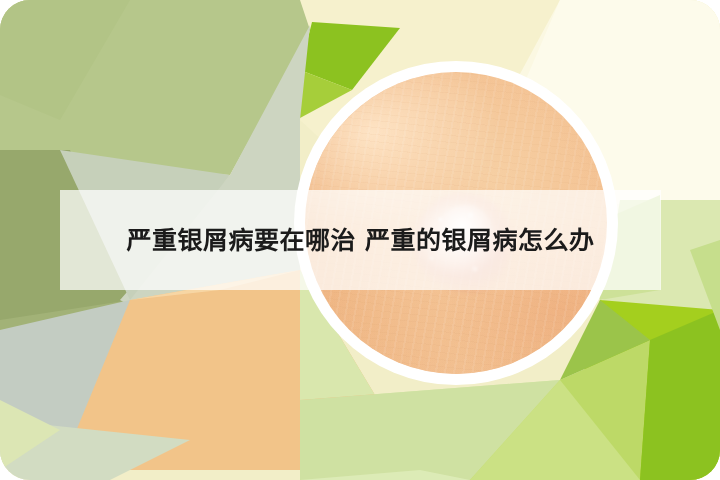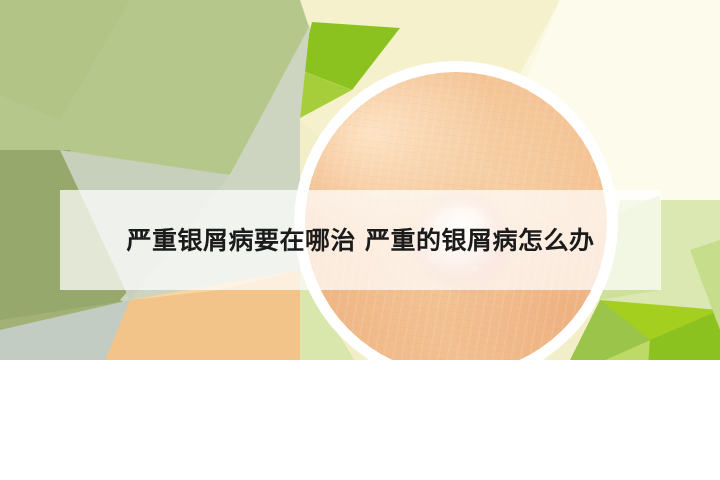--- a/index.html
+++ b/index.html
@@ -2,24 +2,25 @@
 <html lang="zh-CN"><head>
 <meta charset="utf-8">
 <title>banner</title>
 <style>
   html,body{margin:0;padding:0;background:#ffffff;}
   *{box-sizing:border-box;}
 
   #stage{
     position:relative;
     width:720px;
-    height:360px;
+    height:480px;
     overflow:hidden;
     background:#f6f4dd;
     font-family:"Liberation Sans","DejaVu Sans",sans-serif;
+    border-radius:30px;
   }
 
   
   #poly-bg{
     position:absolute;
     inset:0;
     width:720px;
     height:480px;
     display:block;
   }

